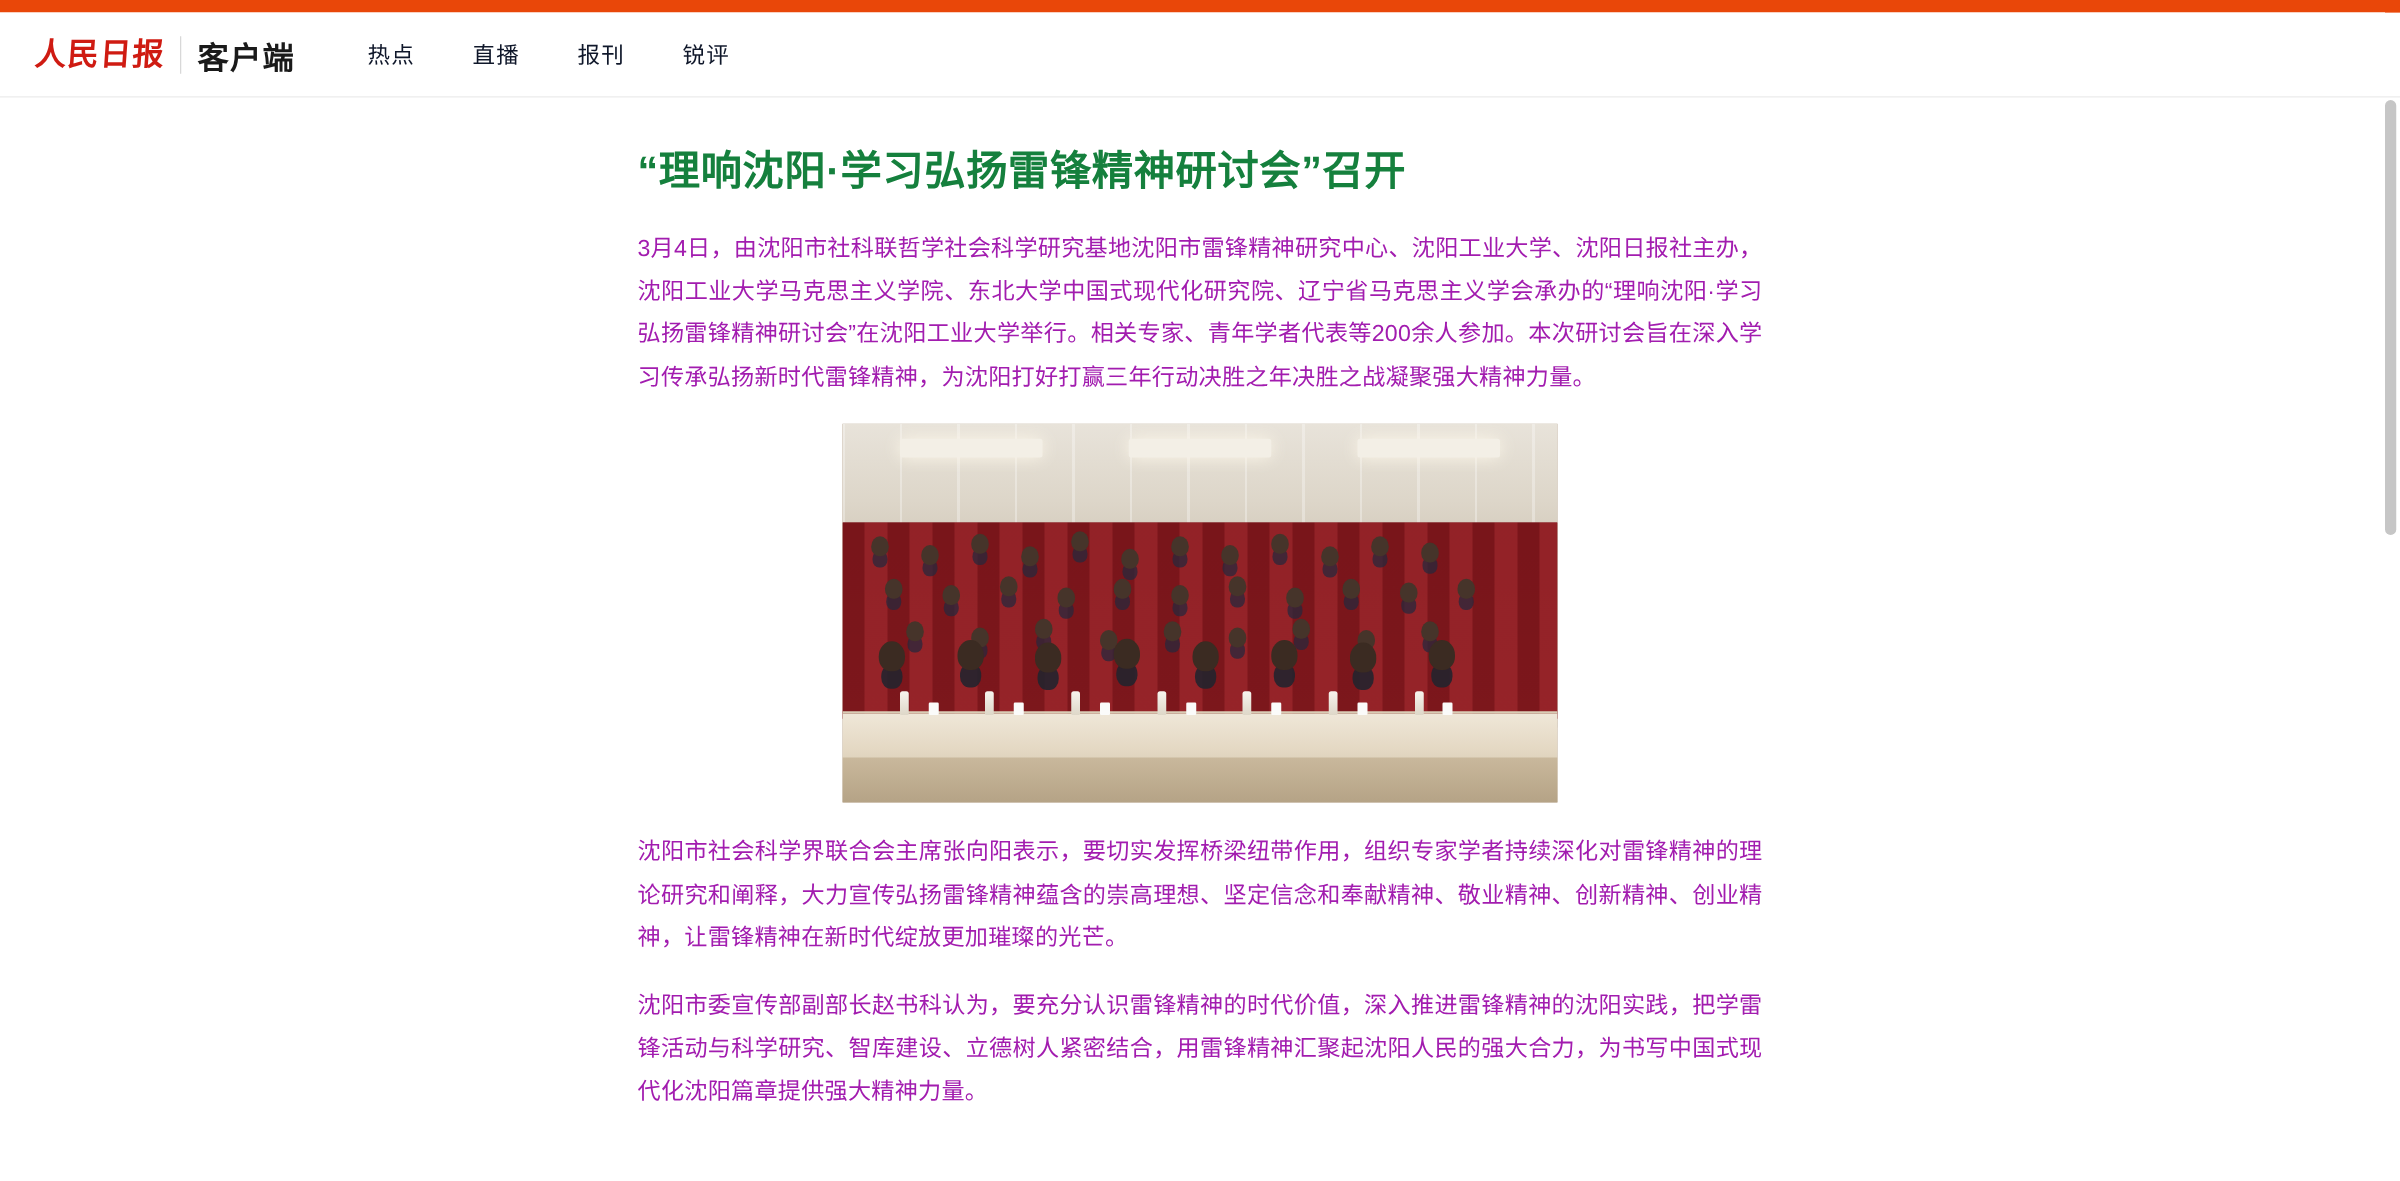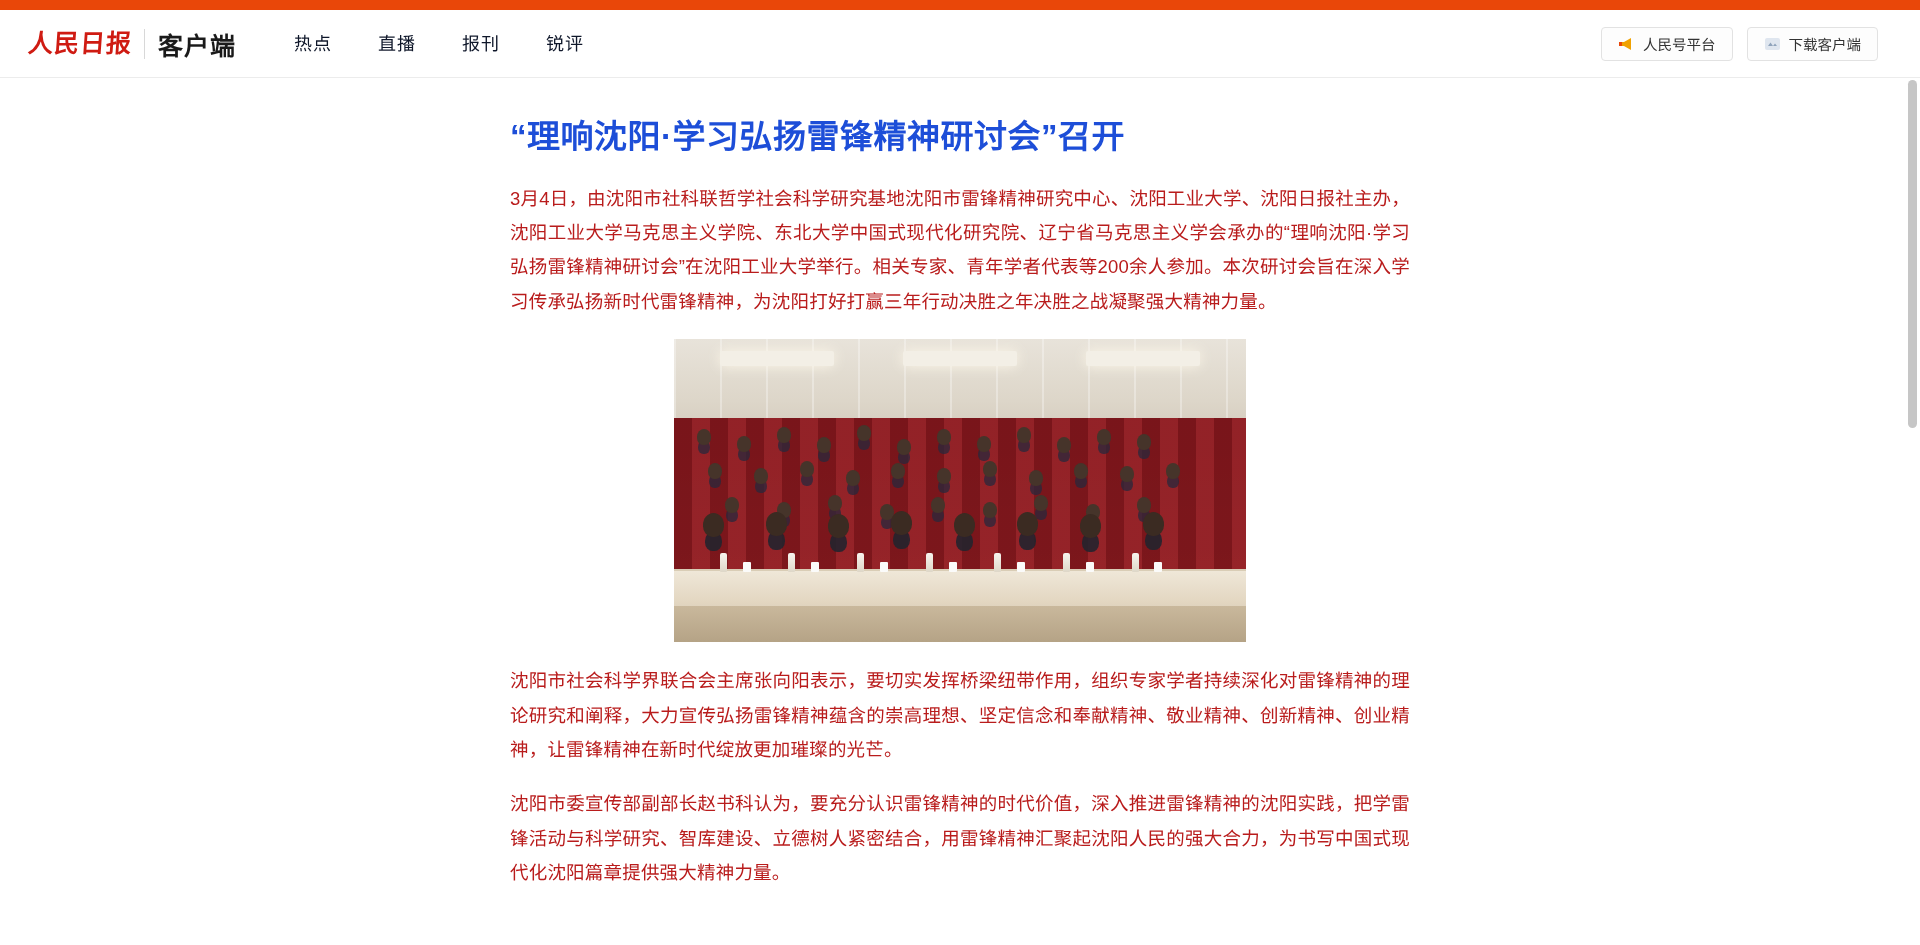--- a/index.html
+++ b/index.html
@@ -97,41 +97,41 @@
     overflow: hidden;
   }
   .article-inner {
     width: 900px;
     margin: 0 auto;
     padding-top: 36px;
   }
   .title {
     font-size: 33px;
     font-weight: 700;
-    color: #1d4ed8;
+    color: #15803d;
     line-height: 1.35;
     letter-spacing: 0.5px;
     margin: 0 0 0 0;
     text-align: left;
   }
   .meta {
     margin-top: 20px;
     font-size: 14.5px;
     color: #8c8c8c;
     display: flex;
     align-items: center;
     gap: 16px;
   }
   .body {
     margin-top: 22px;
   }
   .para {
     font-size: 18.5px;
     line-height: 1.86;
-    color: #b91c1c;
+    color: #a21caf;
     margin: 0 0 20px 0;
     text-align: justify;
     letter-spacing: 0.2px;
   }
   .figure {
     margin: 6px 0 22px 0;
     display: flex;
     justify-content: center;
   }
   .photo {
@@ -239,40 +239,20 @@
       <span class="logo-sub">客户端</span>
     </div>
 
     <div class="nav">
       <div class="nav-item">热点</div>
       <div class="nav-item">直播</div>
       <div class="nav-item">报刊</div>
       <div class="nav-item">锐评</div>
     </div>
 
-    <div class="header-right">
-      <div class="pill">
-        <span class="pill-icon">
-          <svg width="17" height="14" viewBox="0 0 17 14" aria-hidden="true">
-            <path d="M2 5h4l7-4v12l-7-4H2z" fill="#f0a202"></path>
-            <path d="M1 5h3v4H1z" fill="#e94709"></path>
-          </svg>
-        </span>
-        <span>人民号平台</span>
-      </div>
-      <div class="pill">
-        <span class="pill-icon">
-          <svg width="17" height="14" viewBox="0 0 17 14" aria-hidden="true">
-            <rect x="1" y="1" width="15" height="12" rx="2" fill="#dfe6ef"></rect>
-            <path d="M4 9l2.5-3.5L9 9l2-2.5L13 9z" fill="#8fa3bb"></path>
-          </svg>
-        </span>
-        <span>下载客户端</span>
-      </div>
-    </div>
   </div>
 
   <div class="article">
     <div class="article-inner">
 
       <h1 class="title">“理响沈阳·学习弘扬雷锋精神研讨会”召开</h1>
 
 
       <div class="body">
 

